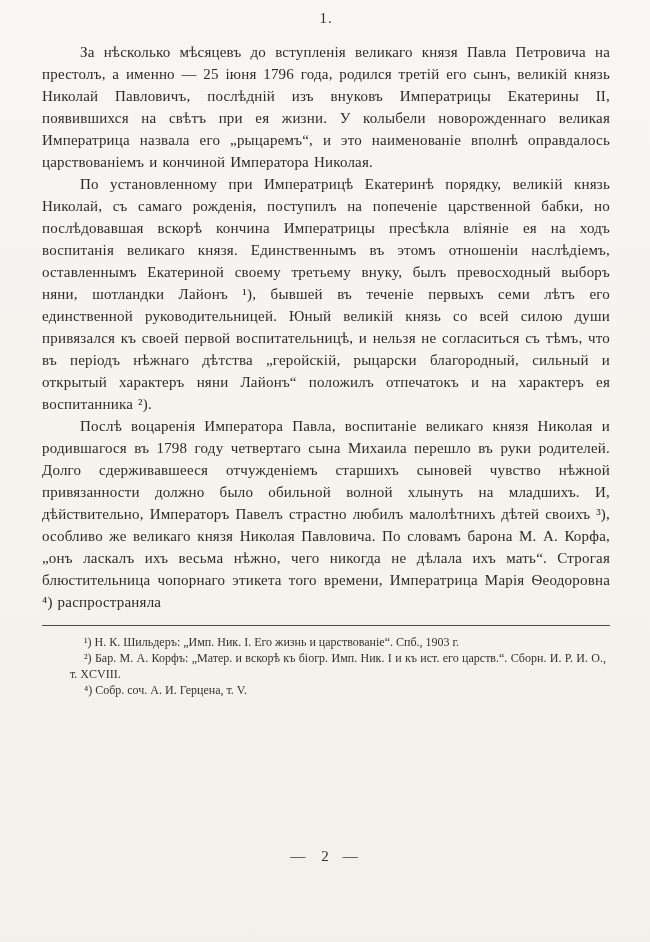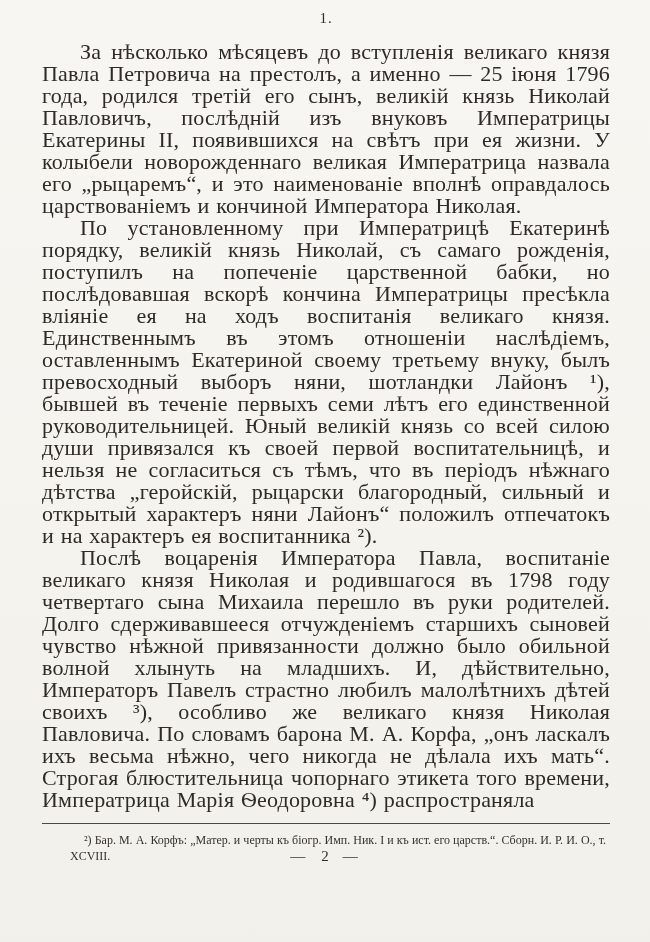--- a/index.html
+++ b/index.html
@@ -20,21 +20,21 @@
     overflow: hidden;
   }
   .section-number {
     text-align: center;
     font-size: 15px;
     letter-spacing: 1px;
     margin-bottom: 14px;
     color: #33302b;
   }
   .body-text p {
-    font-size: 22px;
+    font-size: 15px;
     line-height: 22px;
     text-align: justify;
     text-indent: 38px;
     letter-spacing: 0.2px;
     word-spacing: 1px;
     color: #2e2b27;
     text-rendering: optimizeLegibility;
   }
   .footnotes {
     margin-top: 12px;
@@ -72,20 +72,22 @@
 
   <div class="section-number">1.</div>
 
   <div class="body-text">
     <p>За нѣсколько мѣсяцевъ до вступленія великаго князя Павла Петровича на престолъ, а именно — 25 іюня 1796 года, родился третій его сынъ, великій князь Николай Павловичъ, послѣдній изъ внуковъ Императрицы Екатерины II, появившихся на свѣтъ при ея жизни. У колыбели новорожденнаго великая Императрица назвала его „рыцаремъ“, и это наименованіе вполнѣ оправдалось царствованіемъ и кончиной Императора Николая.</p>
     <p>По установленному при Императрицѣ Екатеринѣ порядку, великій князь Николай, съ самаго рожденія, поступилъ на попеченіе царственной бабки, но послѣдовавшая вскорѣ кончина Императрицы пресѣкла вліяніе ея на ходъ воспитанія великаго князя. Единственнымъ въ этомъ отношеніи наслѣдіемъ, оставленнымъ Екатериной своему третьему внуку, былъ превосходный выборъ няни, шотландки Лайонъ ¹), бывшей въ теченіе первыхъ семи лѣтъ его единственной руководительницей. Юный великій князь со всей силою души привязался къ своей первой воспитательницѣ, и нельзя не согласиться съ тѣмъ, что въ періодъ нѣжнаго дѣтства „геройскій, рыцарски благородный, сильный и открытый характеръ няни Лайонъ“ положилъ отпечатокъ и на характеръ ея воспитанника ²).</p>
     <p>Послѣ воцаренія Императора Павла, воспитаніе великаго князя Николая и родившагося въ 1798 году четвертаго сына Михаила перешло въ руки родителей. Долго сдерживавшееся отчужденіемъ старшихъ сыновей чувство нѣжной привязанности должно было обильной волной хлынуть на младшихъ. И, дѣйствительно, Императоръ Павелъ страстно любилъ малолѣтнихъ дѣтей своихъ ³), особливо же великаго князя Николая Павловича. По словамъ барона М. А. Корфа, „онъ ласкалъ ихъ весьма нѣжно, чего никогда не дѣлала ихъ мать“. Строгая блюстительница чопорнаго этикета того времени, Императрица Марія Ѳеодоровна ⁴) распространяла</p>
   </div>
 
   <div class="footnotes">
-    <p>²) Бар. М. А. Корфъ: „Матер. и черты къ біогр. Имп. Ник. I и къ ист. его царств.“. Сборн. И. Р. И. О., т. XCVIII.</p>
+    <p>¹) Н. К. Шильдеръ: „Имп. Ник. I. Его жизнь и царствованіе“. Спб., 1903 г.</p>
+    <p>²) Бар. М. А. Корфъ: „Матер. и вскорѣ къ біогр. Имп. Ник. I и къ ист. его царств.“. Сборн. И. Р. И. О., т. XCVIII.</p>
+    <p>⁴) Собр. соч. А. И. Герцена, т. V.</p>
   </div>
 
   <div class="page-footer">
     <span class="dash">—</span><span>2</span><span class="dash">—</span>
   </div>
 
 </div>
 
 </body></html>

